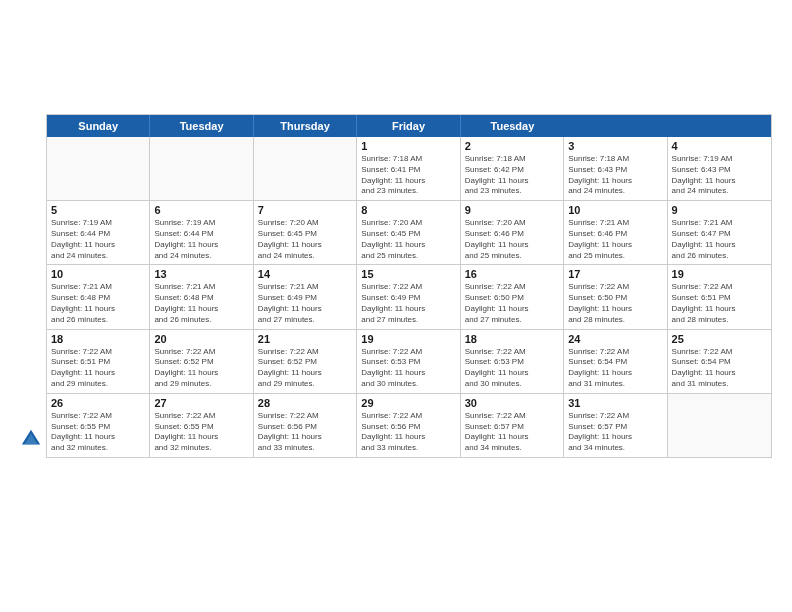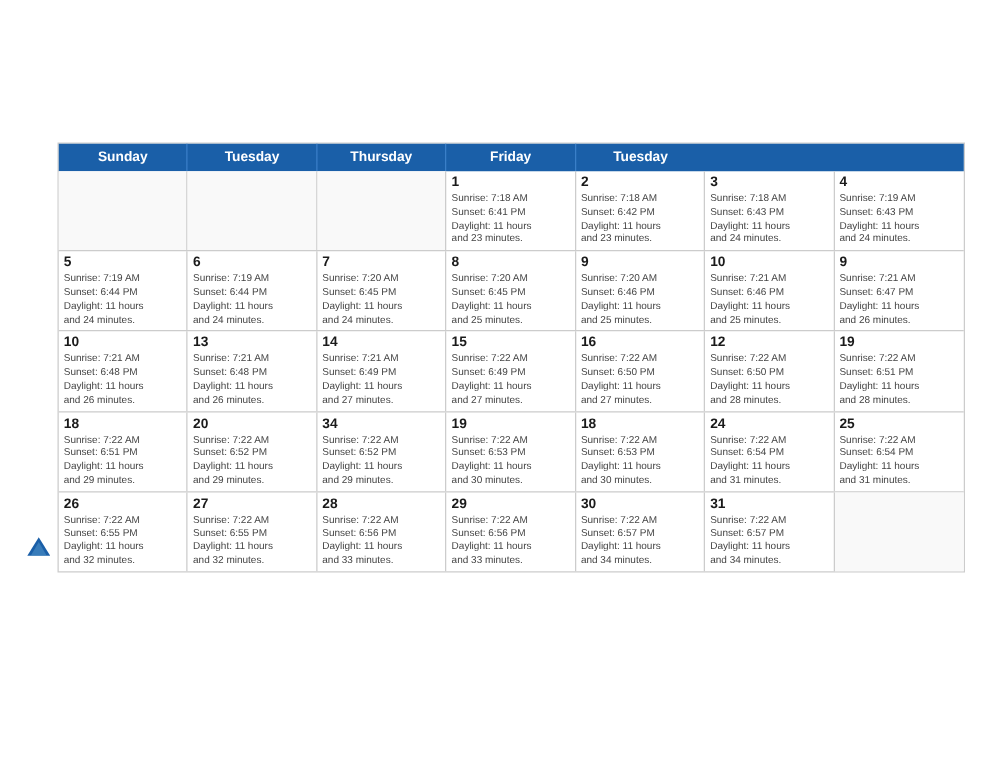--- a/index.html
+++ b/index.html
@@ -214,39 +214,39 @@
           </div>
           <div class="cal-cell">
             <span class="day-num">15</span>
             <div class="cell-text">Sunrise: 7:22 AM<br>Sunset: 6:49 PM<br>Daylight: 11 hours<br>and 27 minutes.</div>
           </div>
           <div class="cal-cell">
             <span class="day-num">16</span>
             <div class="cell-text">Sunrise: 7:22 AM<br>Sunset: 6:50 PM<br>Daylight: 11 hours<br>and 27 minutes.</div>
           </div>
           <div class="cal-cell">
-            <span class="day-num">12</span>
+            <span class="day-num">17</span>
             <div class="cell-text">Sunrise: 7:22 AM<br>Sunset: 6:50 PM<br>Daylight: 11 hours<br>and 28 minutes.</div>
           </div>
           <div class="cal-cell">
             <span class="day-num">19</span>
             <div class="cell-text">Sunrise: 7:22 AM<br>Sunset: 6:51 PM<br>Daylight: 11 hours<br>and 28 minutes.</div>
           </div>
         </div>
         <div class="cal-row">
           <div class="cal-cell">
             <span class="day-num">18</span>
             <div class="cell-text">Sunrise: 7:22 AM<br>Sunset: 6:51 PM<br>Daylight: 11 hours<br>and 29 minutes.</div>
           </div>
           <div class="cal-cell">
             <span class="day-num">20</span>
             <div class="cell-text">Sunrise: 7:22 AM<br>Sunset: 6:52 PM<br>Daylight: 11 hours<br>and 29 minutes.</div>
           </div>
           <div class="cal-cell">
-            <span class="day-num">34</span>
+            <span class="day-num">21</span>
             <div class="cell-text">Sunrise: 7:22 AM<br>Sunset: 6:52 PM<br>Daylight: 11 hours<br>and 29 minutes.</div>
           </div>
           <div class="cal-cell">
             <span class="day-num">19</span>
             <div class="cell-text">Sunrise: 7:22 AM<br>Sunset: 6:53 PM<br>Daylight: 11 hours<br>and 30 minutes.</div>
           </div>
           <div class="cal-cell">
             <span class="day-num">18</span>
             <div class="cell-text">Sunrise: 7:22 AM<br>Sunset: 6:53 PM<br>Daylight: 11 hours<br>and 30 minutes.</div>
           </div>

